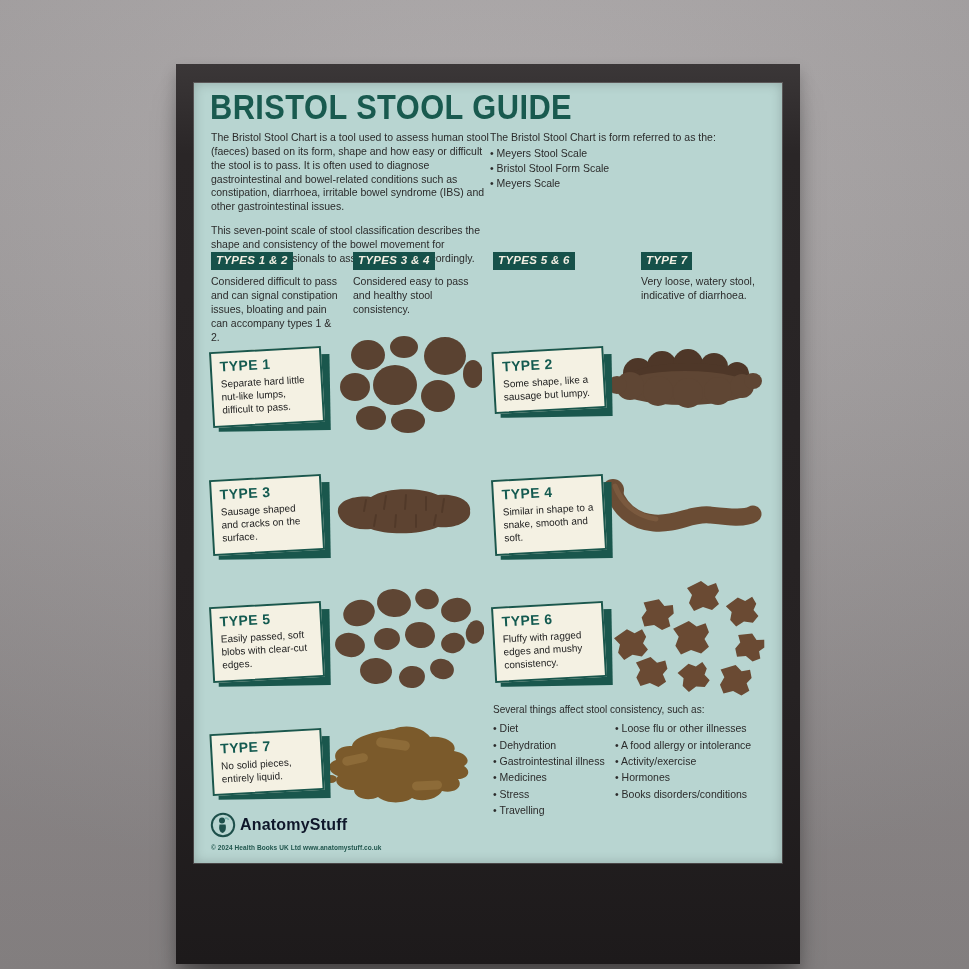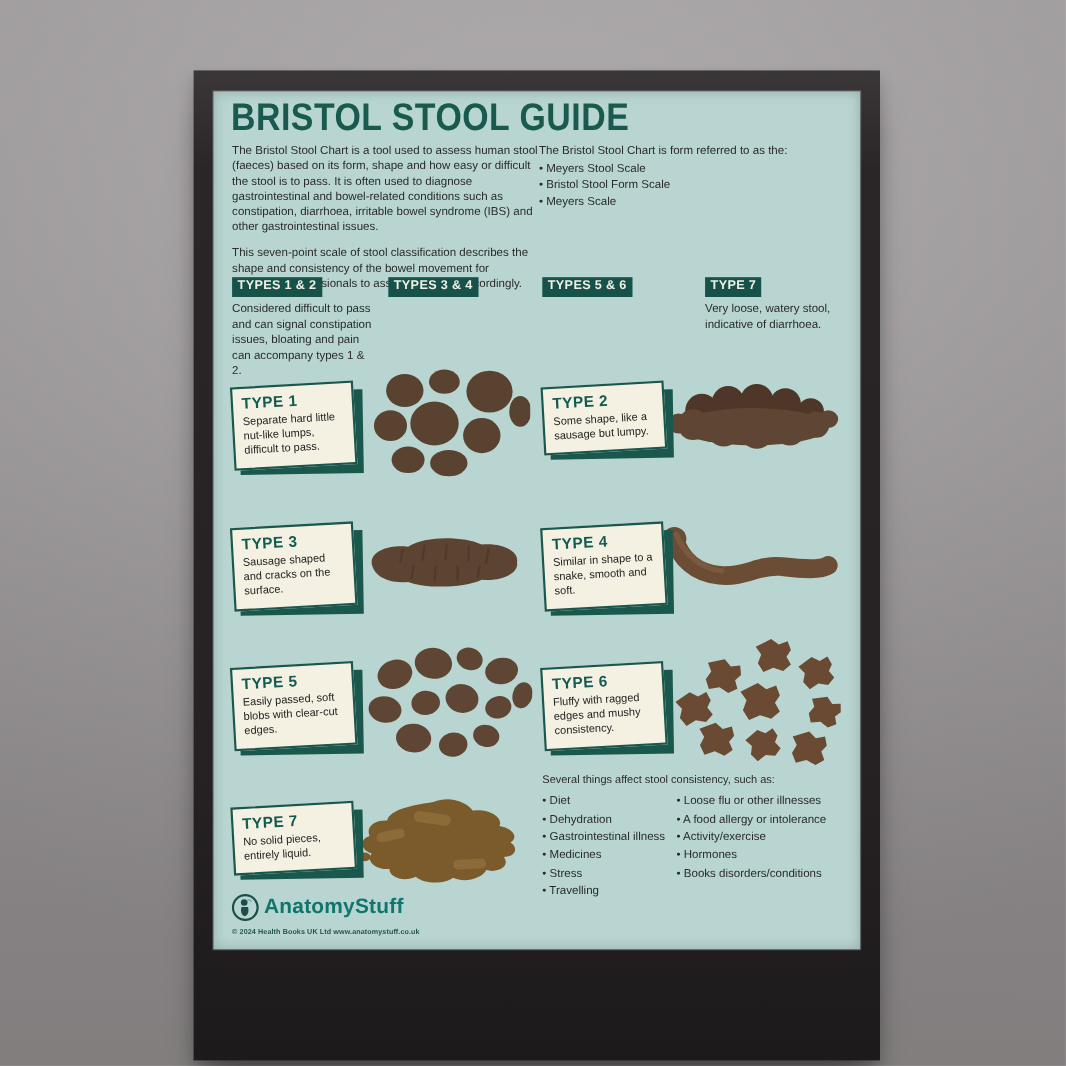--- a/index.html
+++ b/index.html
@@ -27,42 +27,42 @@
   .intro-right{position:absolute;left:296px;top:48px;width:278px;}
   .intro-right p{margin:0 0 2px 0;}
   ul.bullets{margin:0;padding:0;list-style:none;}
   ul.bullets li{margin:0 0 1px 0;}
   ul.bullets li::before{content:"• ";}
 
   .groups{position:absolute;left:0;top:169px;width:588px;height:110px;}
   .group{position:absolute;top:0;width:130px;}
   .badge{display:inline-block;background:#16514a;color:#f2efe3;
          font-weight:bold;font-size:11.5px;letter-spacing:0.3px;
-         padding:1px 5px 2px 5px;}
+         padding:1px 5px 2px 5px;font-style:italic;}
   .group p{margin:5px 0 0 0;}
 
   .card{position:absolute;width:112px;z-index:3;}
   .card-back{position:absolute;inset:0;background:#1a574d;
          transform:rotate(-1deg) translate(7px,6px);}
   .card-front{position:relative;background:#f4f1e3;border:2px solid #1a574d;
          padding:5px 8px 8px 8px;transform:rotate(-3.2deg);transform-origin:center;}
   .card-title{color:#135a50;font-weight:bold;font-size:14px;letter-spacing:0.4px;}
   .card-desc{font-size:10px;line-height:1.32;color:#232323;margin-top:3px;}
 
   .ill{position:absolute;z-index:2;}
 
   .factors{position:absolute;left:299px;top:620px;width:282px;}
   .factors-heading{margin:0 0 6px 0;font-size:10px;}
   .factors-cols{display:flex;}
   .factors-col1{width:122px;}
   .factors-col2{flex:1;}
   .factors ul.bullets li{margin-bottom:2.5px;}
 
   .brandline{position:absolute;left:16px;top:729px;display:flex;align-items:center;}
-  .brand-name{font-size:19px;font-weight:bold;color:#0f766e;margin-left:4px;letter-spacing:0.2px;}
+  .brand-name{font-size:16px;font-weight:bold;color:#0f172a;margin-left:4px;letter-spacing:0.2px;}
   .copyright{position:absolute;left:17px;top:761px;font-size:6.5px;font-weight:bold;color:#21564e;letter-spacing:0.1px;}
 </style>
 </head>
 <body>
 
 <div class="stage">
   <div class="frame">
     <div class="poster">
 
       <div class="title">BRISTOL STOOL GUIDE</div>
@@ -81,20 +81,21 @@
         </ul>
       </div>
 
       <div class="groups">
         <div class="group body-text" style="left:17px;">
           <span class="badge">TYPES 1 &amp; 2</span>
           <p>Considered difficult to pass and can signal constipation issues, bloating and pain can accompany types 1 &amp; 2.</p>
         </div>
         <div class="group body-text" style="left:159px;">
           <span class="badge">TYPES 3 &amp; 4</span>
+          <p>Considered easy to pass and healthy stool consistency.</p>
         </div>
         <div class="group body-text" style="left:299px;">
           <span class="badge">TYPES 5 &amp; 6</span>
         </div>
         <div class="group body-text" style="left:447px;width:135px;">
           <span class="badge">TYPE 7</span>
           <p>Very loose, watery stool, indicative of diarrhoea.</p>
         </div>
       </div>
 

